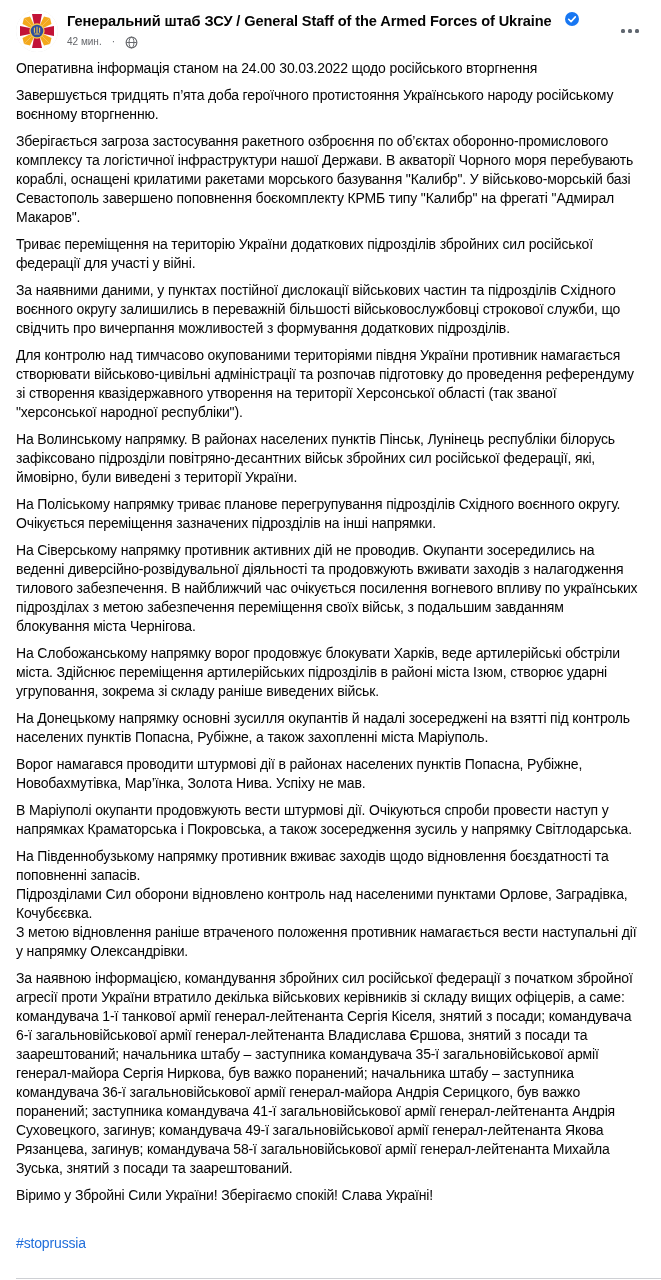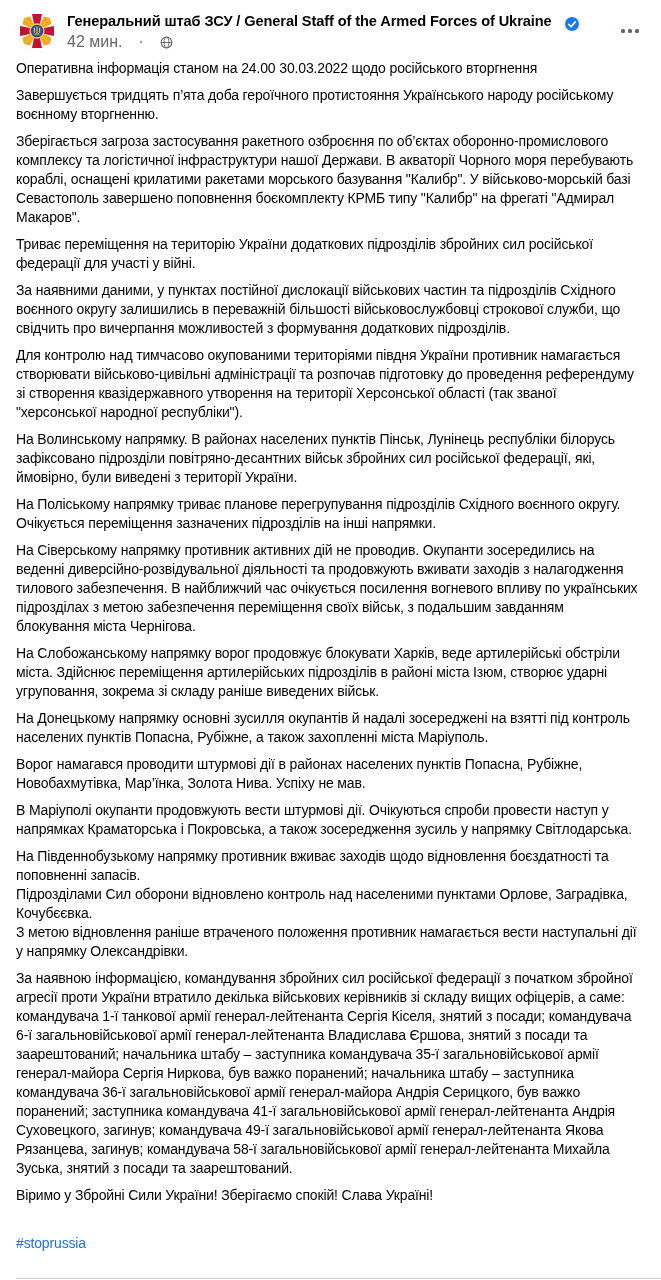--- a/index.html
+++ b/index.html
@@ -33,44 +33,44 @@
     cursor: pointer;
   }
   .header-info {
     margin-left: 9px;
     flex: 1 1 auto;
     min-width: 0;
     padding-top: 2px;
   }
   .page-name-row {
     display: flex;
-    align-items: flex-end;
+    align-items: flex-start;
     gap: 13px;
   }
   .page-name {
     font-weight: 700;
     font-size: 14.6px;
     line-height: 19px;
     color: #050505;
     letter-spacing: -0.1px;
     white-space: nowrap;
     cursor: pointer;
   }
   .verified-badge {
     width: 14px;
     height: 14px;
     flex: 0 0 14px;
     display: inline-block;
   }
   .meta-row {
     display: flex;
     align-items: center;
-    gap: 16px;
+    gap: 10px;
     margin-top: 3px;
-    font-size: 16px;
+    font-size: 10px;
     line-height: 16px;
     color: #65676b;
   }
   .meta-sep { color: #65676b; }
   .globe-icon { width: 13px; height: 13px; display: inline-block; margin-top: 1px; }
   .more-button {
     position: absolute;
     top: 18px;
     right: 14px;
     width: 34px;

